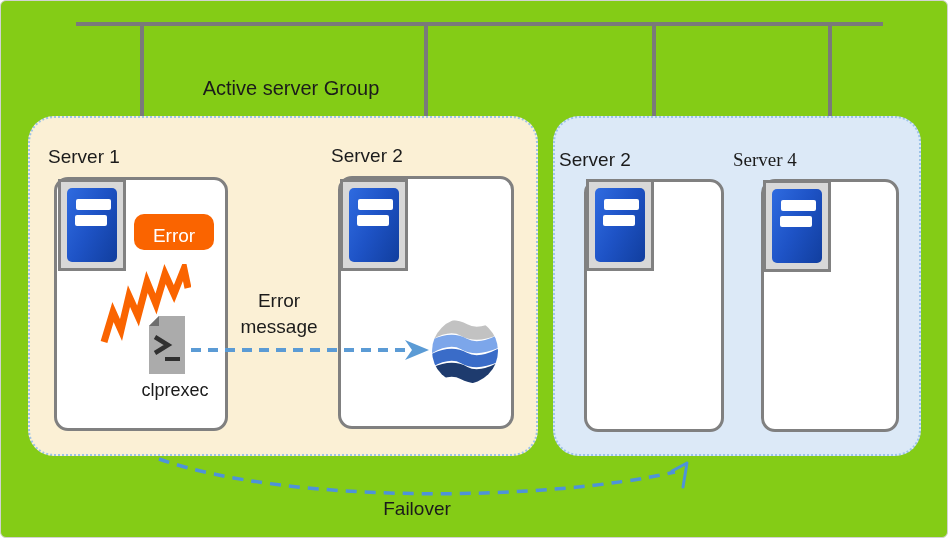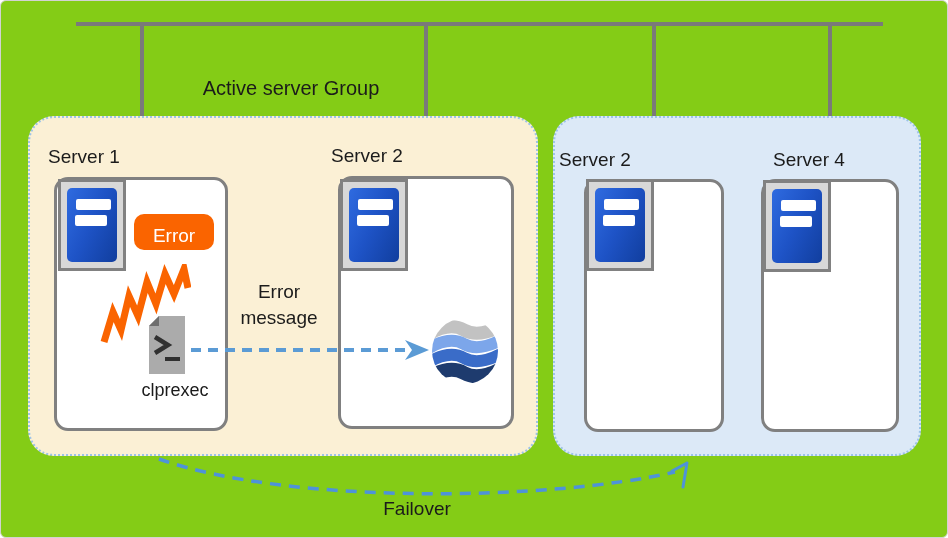--- a/index.html
+++ b/index.html
@@ -44,21 +44,21 @@
   <div class="abs vline" style="left:827px;top:21px;height:160px;"></div>
 
   <div class="abs group-label" style="left:175px;top:74px;width:230px;">Active server Group</div>
 
   <div class="abs group group-active" style="left:27px;top:115px;width:510px;height:340px;"></div>
   <div class="abs group group-disaster" style="left:552px;top:115px;width:368px;height:340px;"></div>
 
   <div class="abs server-label" style="left:47px;top:144px;">Server 1</div>
   <div class="abs server-label" style="left:330px;top:143px;text-align:right;">Server 2</div>
   <div class="abs server-label" style="left:558px;top:147px;">Server 2</div>
-  <div class="abs server-label" style="left:772px;top:147px;">Server 4</div>
+  <div class="abs server-label" style="left:732px;top:147px;font-family:Liberation Serif, serif;">Server 4</div>
 
   <div class="abs server-box" style="left:53px;top:176px;width:174px;height:254px;"></div>
   <div class="abs server-box" style="left:337px;top:175px;width:176px;height:253px;"></div>
   <div class="abs server-box" style="left:583px;top:178px;width:140px;height:253px;"></div>
   <div class="abs server-box" style="left:760px;top:178px;width:138px;height:253px;"></div>
 
   <div class="abs srv-icon" style="left:57px;top:178px;">
     <div class="tower">
       <div class="bar bar1"></div>
         <div class="bar bar2"></div>
@@ -94,21 +94,21 @@
   <div class="abs" style="left:143px;top:314px;width:46px;height:60px;">
     <svg width="46" height="60" viewBox="0 0 46 60">
       <path d="M15,1 H41 V59 H5 V11 Z" fill="#ababab"></path>
       <path d="M15,1 V11 H5 Z" fill="#6e6e6e"></path>
       <path d="M11,22 L24,30 L11,38" fill="none" stroke="#303030" stroke-width="4.5" stroke-linejoin="miter"></path>
       <rect x="21" y="42" width="15" height="4" fill="#303030"></rect>
     </svg>
   </div>
   <div class="abs center" style="left:119px;top:379px;width:110px;font-size:18px;">clprexec</div>
 
-  <div class="abs body-text center" style="left:222px;top:278px;width:112px;">Error message</div>
+  <div class="abs body-text center" style="left:222px;top:287px;width:112px;">Error message</div>
   <div class="abs" style="left:186px;top:336px;width:252px;height:26px;">
     <svg width="252" height="26" viewBox="0 0 252 26">
       <line x1="4" y1="13" x2="218" y2="13" stroke="#5b9bd5" stroke-width="4" stroke-dasharray="10 7"></line>
       <path d="M218,3 L242,13 L218,23 L225,13 Z" fill="#5b9bd5"></path>
     </svg>
   </div>
 
   <div class="abs" style="left:430px;top:316px;width:68px;height:68px;">
     <svg width="68" height="68" viewBox="-34 -34 68 68">
       <defs>

